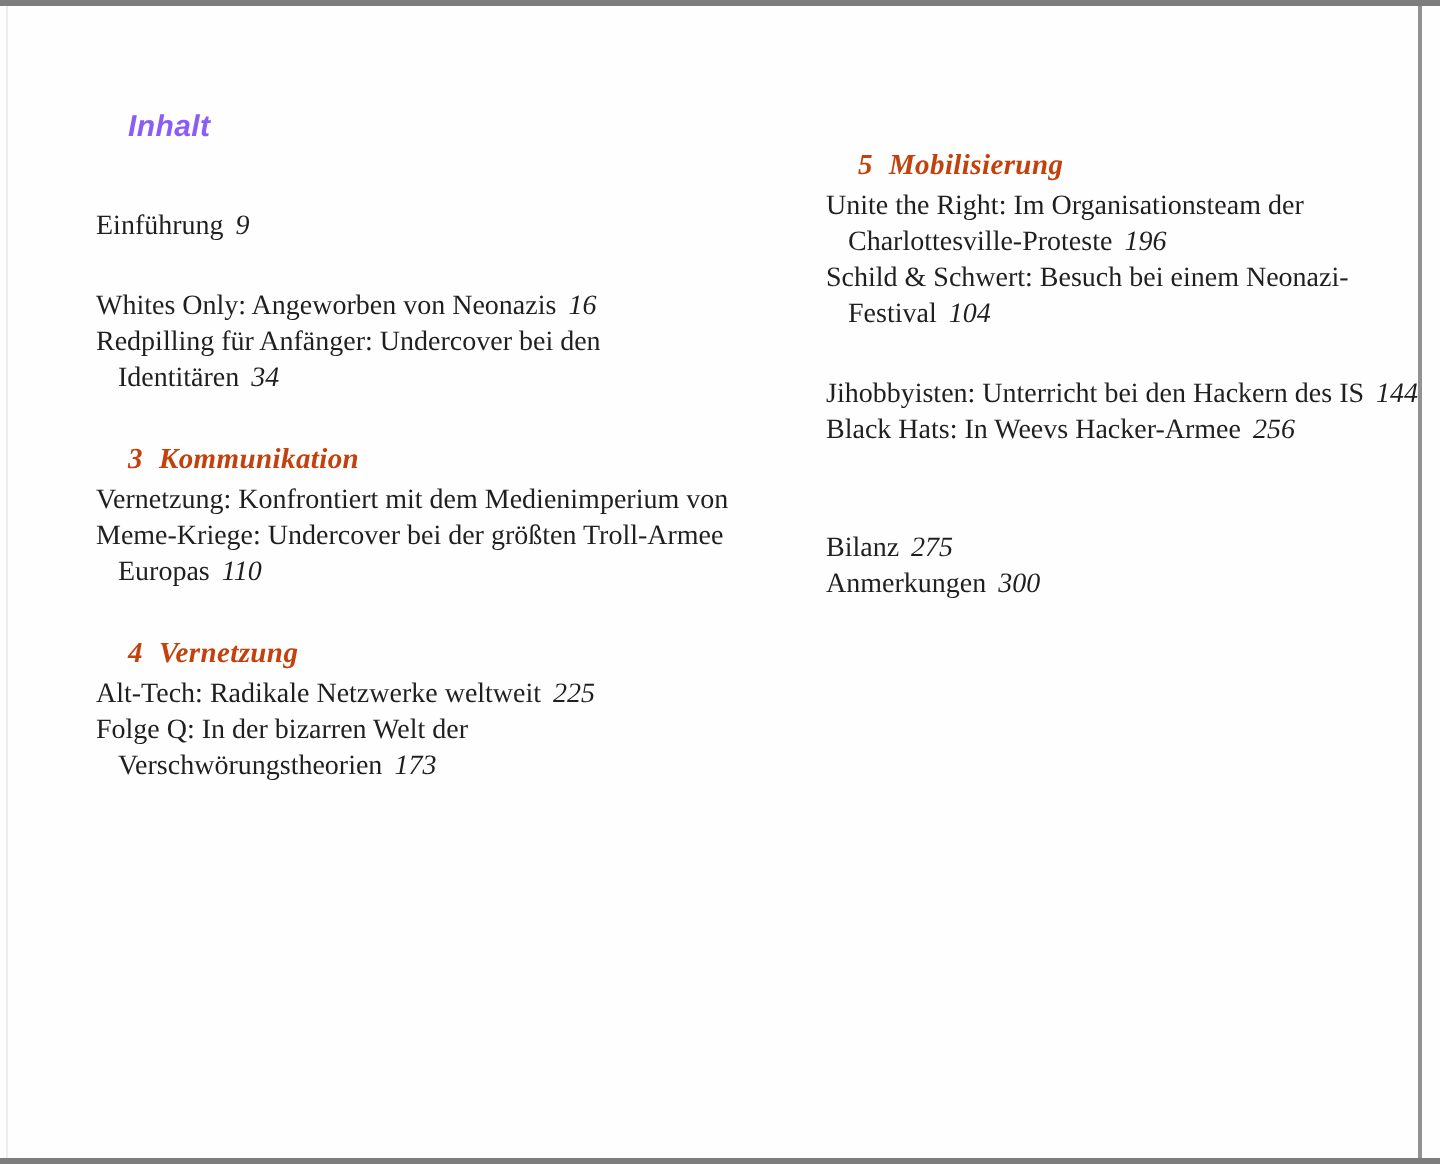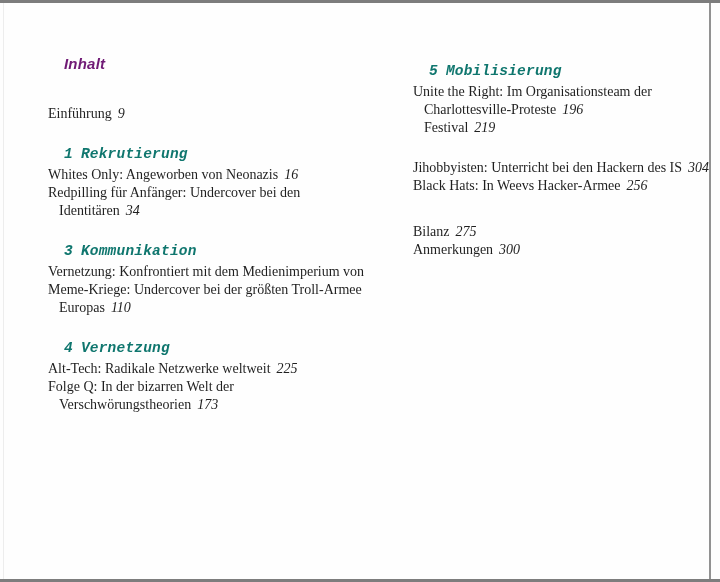--- a/index.html
+++ b/index.html
@@ -40,37 +40,37 @@
   .col-left  { left: 48px;  top: 55px; width: 335px; }
   .col-right { left: 413px; top: 58px; width: 300px; }
 
   .toc-title {
     font-family: "Liberation Sans", sans-serif;
     font-weight: bold;
     font-style: italic;
     font-size: 15px;
     line-height: 18px;
     margin: 0 0 32px 16px;
-    color: #701a75;
+    color: #8b5cf6;
     letter-spacing: 0.2px;
   }
   .section { margin-top: 22px; }
   .col > .section:first-child { margin-top: 0; }
   .section-heading {
-    font-family: Liberation Mono, monospace;
+    font-family: Liberation Serif, serif;
     font-weight: bold;
     font-style: italic;
     font-size: 14.5px;
     line-height: 18px;
-    margin: 4px 0 3px 16px;
-    color: #0f766e;
+    margin: 16px 0 3px 16px;
+    color: #c2410c;
     letter-spacing: 0.2px;
   }
   .section-number { margin-right: 8px; }
-  .group.backmatter { margin-top: 28px; }
+  .group.backmatter { margin-top: 41px; }
   .toc-entry { margin: 0; }
   .entry-line { white-space: nowrap; }
   .entry-line.cont { padding-left: 11px; }
   .pagenum {
     font-style: italic;
     margin-left: 6px;
   }
 </style>
 </head>
 <body>
@@ -82,21 +82,20 @@
   <div class="edge-right"></div>
 
   <div class="col col-left">
       <div class="toc-title">Inhalt</div>
       <div class="group intro">
         <div class="toc-entry">
           <div class="entry-line">Einführung<span class="pagenum">9</span></div>
         </div>
       </div>
       <div class="section">
-        <div class="section-heading"><span class="section-number">1</span><span class="section-title">Rekrutierung</span></div>
         <div class="toc-entry">
           <div class="entry-line">Whites Only: Angeworben von Neonazis<span class="pagenum">16</span></div>
         </div>
         <div class="toc-entry">
           <div class="entry-line">Redpilling für Anfänger: Undercover bei den</div>
           <div class="entry-line cont">Identitären<span class="pagenum">34</span></div>
         </div>
       </div>
       <div class="section">
         <div class="section-heading"><span class="section-number">3</span><span class="section-title">Kommunikation</span></div>
@@ -120,26 +119,27 @@
       </div>
     </div>
   <div class="col col-right">
       <div class="section">
         <div class="section-heading"><span class="section-number">5</span><span class="section-title">Mobilisierung</span></div>
         <div class="toc-entry">
           <div class="entry-line">Unite the Right: Im Organisationsteam der</div>
           <div class="entry-line cont">Charlottesville-Proteste<span class="pagenum">196</span></div>
         </div>
         <div class="toc-entry">
-          <div class="entry-line cont">Festival<span class="pagenum">219</span></div>
+          <div class="entry-line">Schild &amp; Schwert: Besuch bei einem Neonazi-</div>
+          <div class="entry-line cont">Festival<span class="pagenum">104</span></div>
         </div>
       </div>
       <div class="section">
         <div class="toc-entry">
-          <div class="entry-line">Jihobbyisten: Unterricht bei den Hackern des IS<span class="pagenum">304</span></div>
+          <div class="entry-line">Jihobbyisten: Unterricht bei den Hackern des IS<span class="pagenum">144</span></div>
         </div>
         <div class="toc-entry">
           <div class="entry-line">Black Hats: In Weevs Hacker-Armee<span class="pagenum">256</span></div>
         </div>
       </div>
       <div class="group backmatter">
         <div class="toc-entry">
           <div class="entry-line">Bilanz<span class="pagenum">275</span></div>
         </div>
         <div class="toc-entry">

